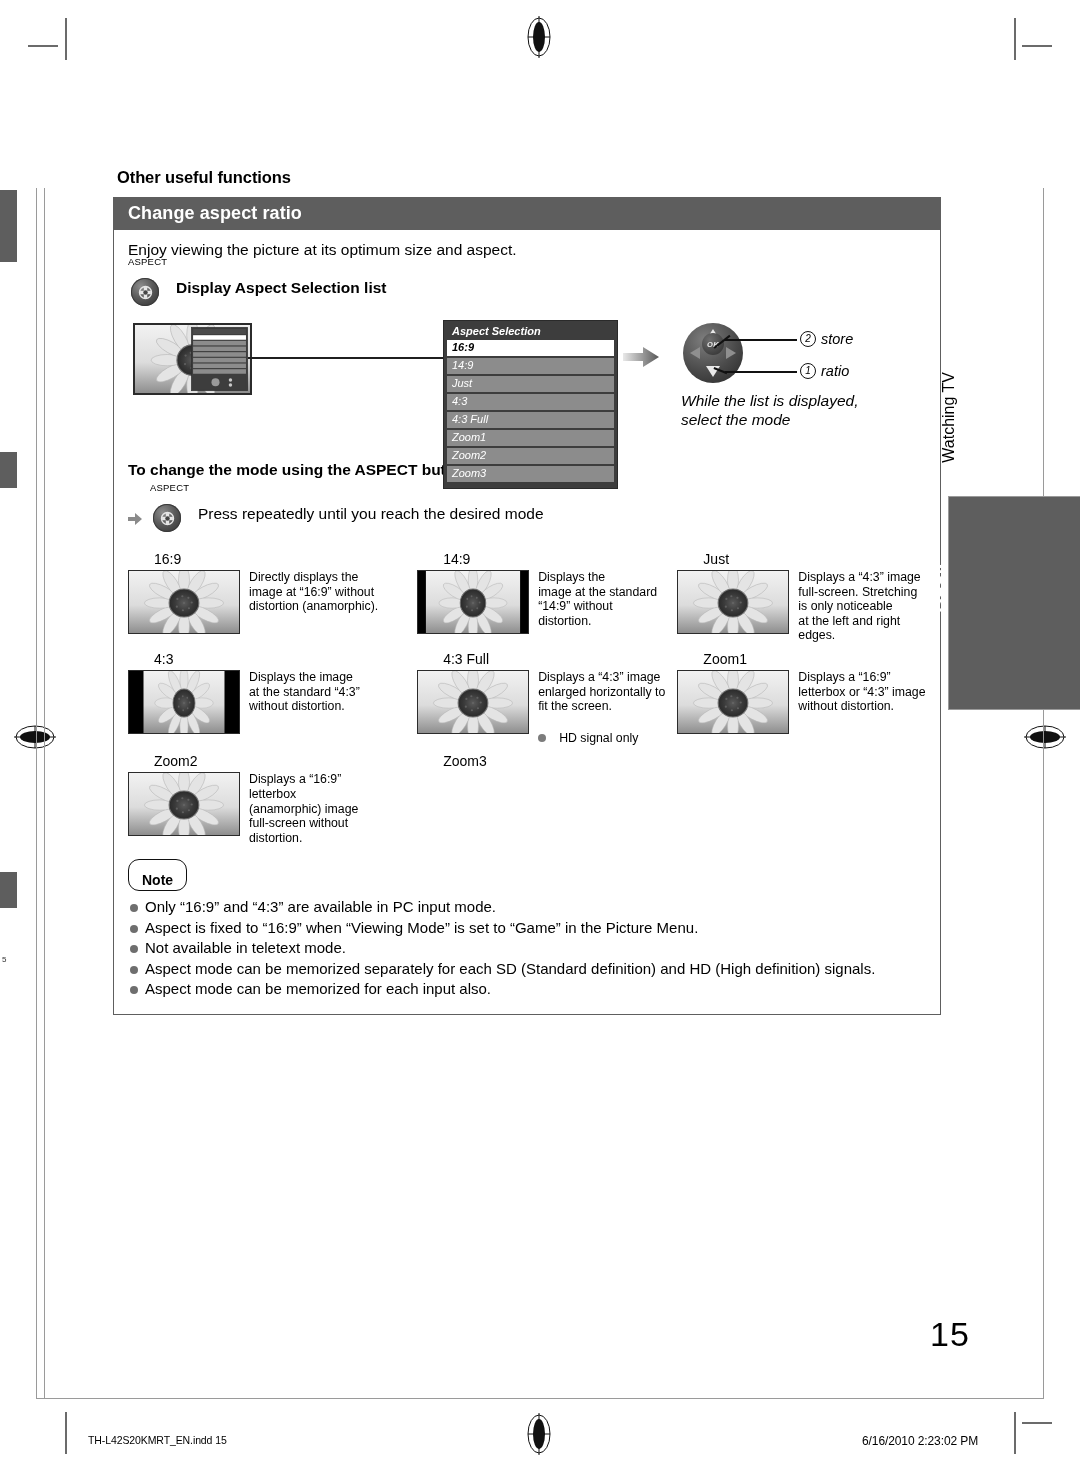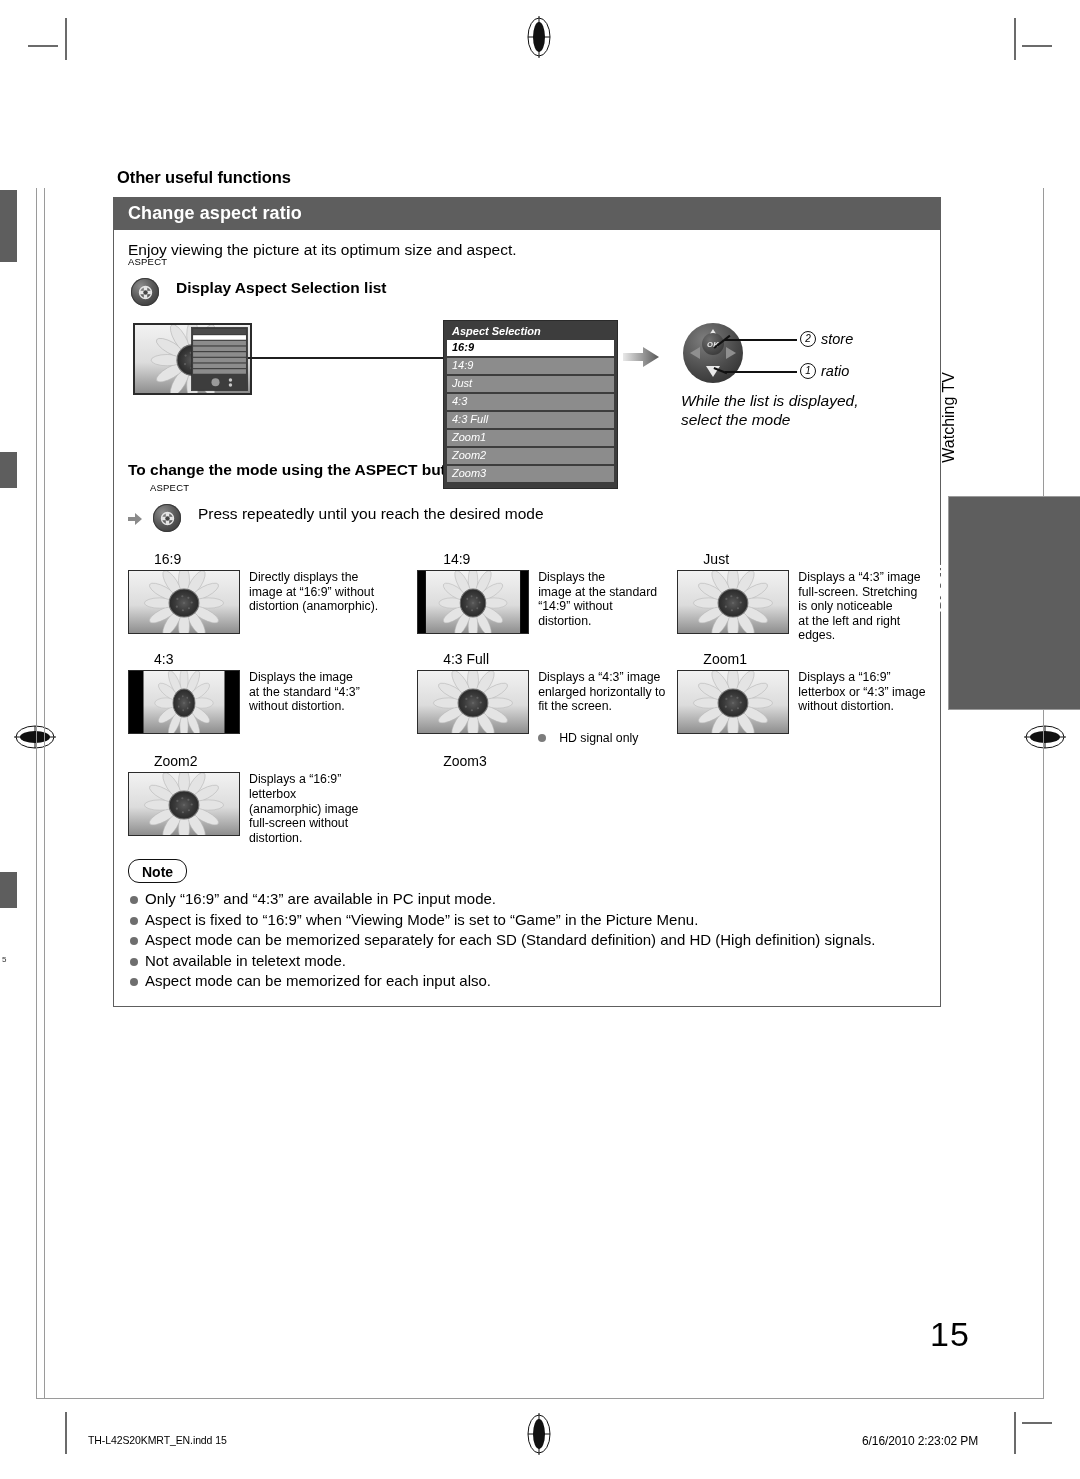--- a/index.html
+++ b/index.html
@@ -261,21 +261,21 @@
   }
   .hd-note { display: flex; align-items: center; gap: 13px; margin-top: 17px; }
   .dot { width: 8px; height: 8px; border-radius: 50%; background: #7c7c7c; flex:0 0 auto;}
 
   
   .note-wrap { margin-top: 14px; }
   .note-badge {
     display: inline-block;
     border: 1.6px solid #111;
     border-radius: 11px;
-    padding: 4px 13px 2px 13px;
+    padding: 12px 13px 2px 13px;
     font-size: 14px;
     font-weight: bold;
   }
   .note-list { margin: 6px 0 0 0; padding: 0; list-style: none; }
   .note-list li {
     position: relative;
     padding-left: 17px;
     font-size: 15px;
     line-height: 20.5px;
   }
@@ -707,22 +707,22 @@
             <div class="mode-title">Zoom3</div>
           </div>
         </div>
       </div>
 
       <div class="note-wrap">
         <div class="note-badge">Note</div>
         <ul class="note-list">
           <li>Only “16:9” and “4:3” are available in PC input mode.</li>
           <li>Aspect is fixed to “16:9” when “Viewing Mode” is set to “Game” in the Picture Menu.</li>
+          <li>Not available in teletext mode.</li>
           <li>Aspect mode can be memorized separately for each SD (Standard definition) and HD (High definition) signals.</li>
-          <li>Not available in teletext mode.</li>
           <li>Aspect mode can be memorized for each input also.</li>
         </ul>
       </div>
 
     </div>
   </div>
 </div>
 
 <div class="watching-tv">Watching TV</div>
 <div class="basic-tab">

